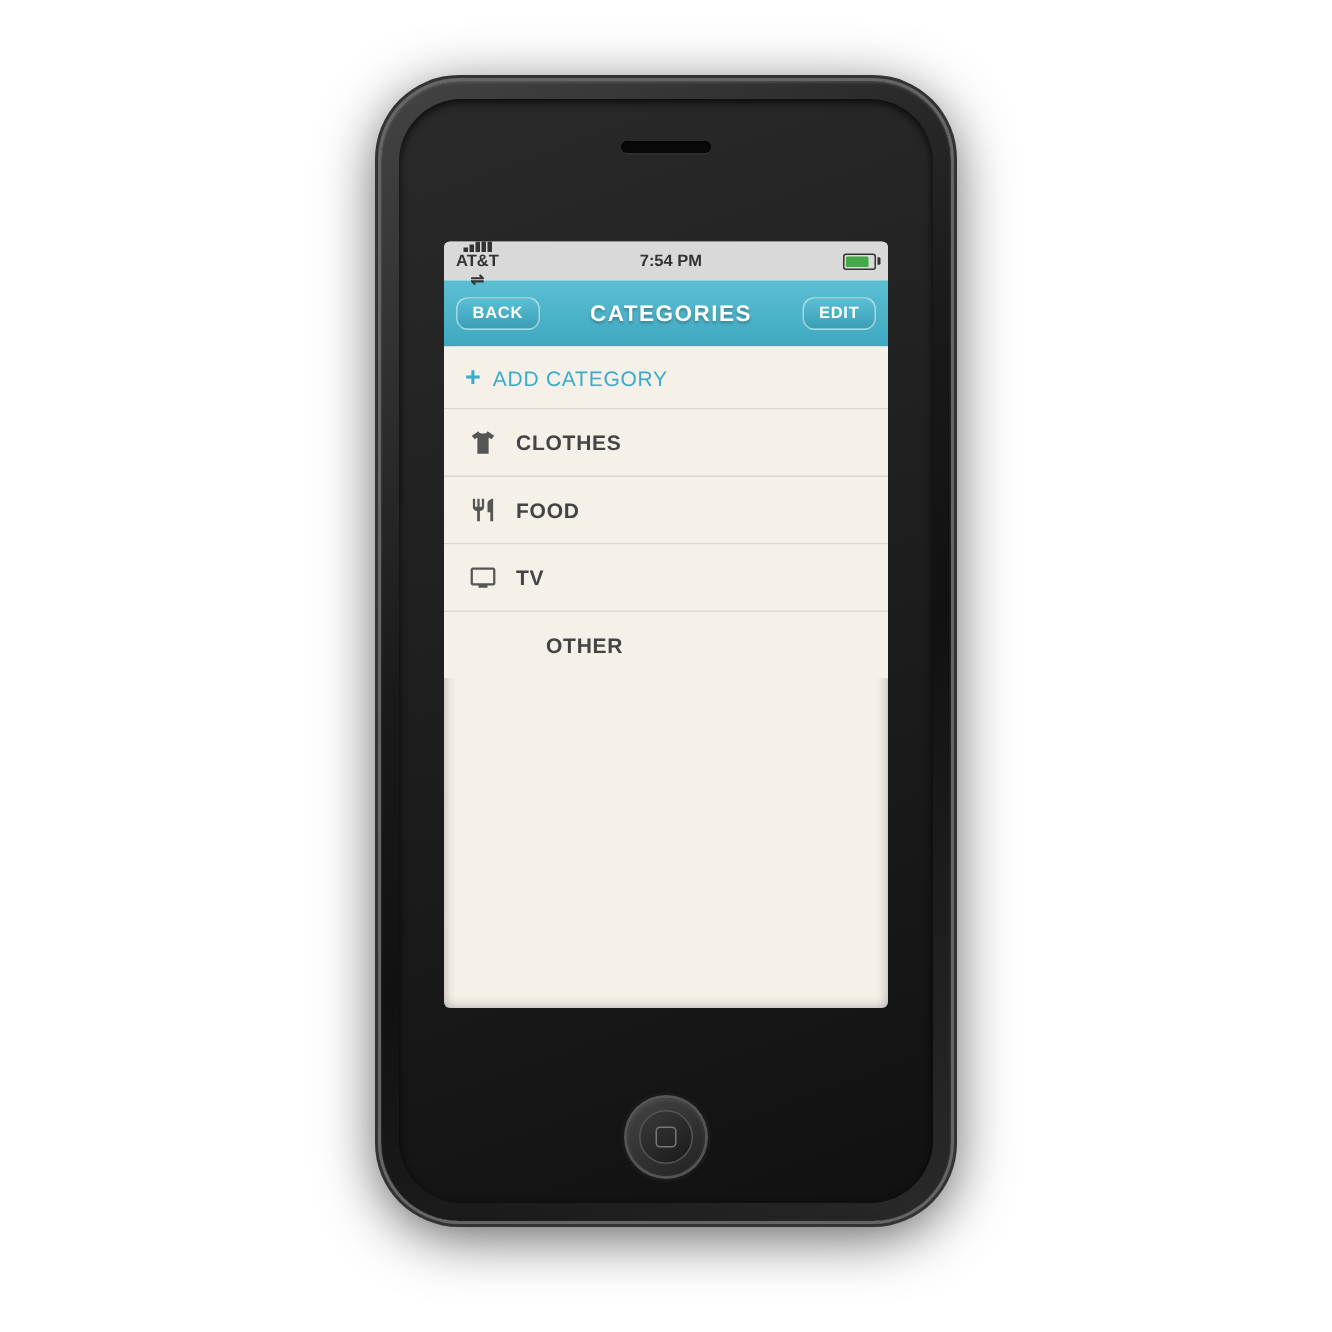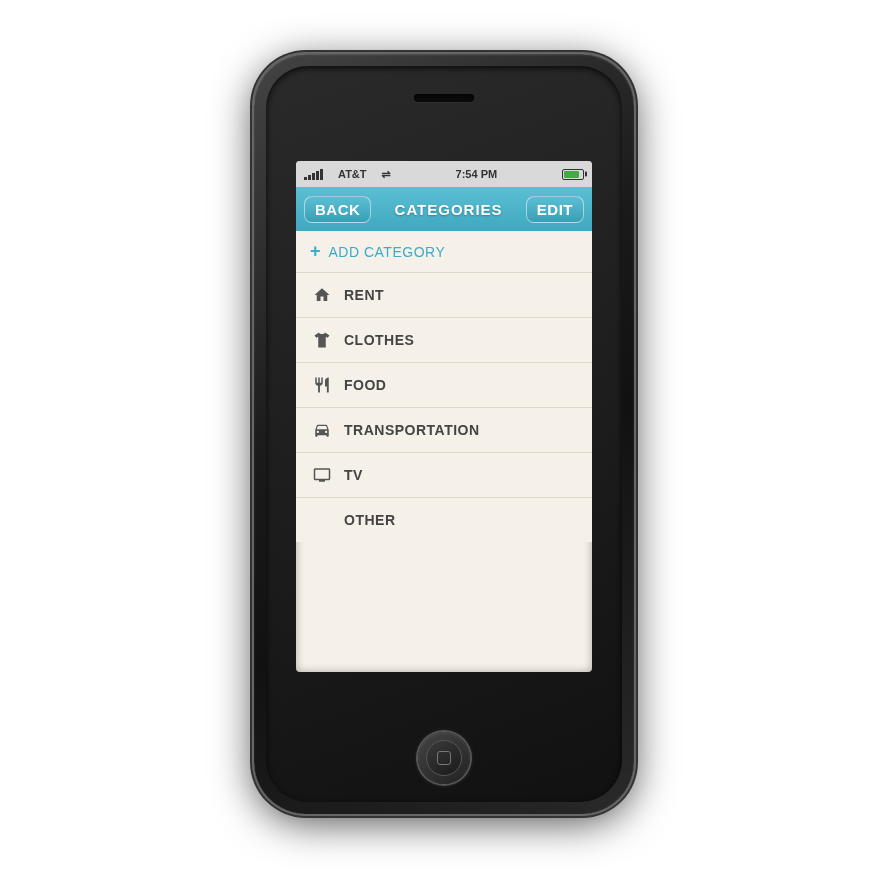--- a/index.html
+++ b/index.html
@@ -79,21 +79,22 @@
       justify-content: space-between;
       padding: 0 8px;
       font-size: 11px;
       font-weight: bold;
       color: #333;
     }
 
     .status-left {
       display: flex;
       align-items: center;
-      gap: 15px;
+      gap: 0;
+      flex-direction: column;
     }
 
     .signal-bars {
       display: flex;
       align-items: flex-end;
       gap: 1px;
       height: 12px;
     }
     .signal-bars span {
       background: #333;
@@ -159,21 +160,21 @@
       align-items: center;
       justify-content: space-between;
       padding: 0 8px;
     }
 
     .nav-btn {
       background: linear-gradient(to bottom, #5bbfd4, #3a9eb5);
       border: 1.5px solid rgba(255,255,255,0.5);
       border-radius: 8px;
       color: white;
-      font-size: 15px;
+      font-size: 11px;
       font-weight: bold;
       padding: 4px 10px;
       cursor: pointer;
       text-transform: uppercase;
       letter-spacing: 0.5px;
     }
 
     .nav-title {
       color: white;
       font-size: 15px;
@@ -218,20 +219,21 @@
       display: flex;
       align-items: center;
       padding: 10px 14px;
       border-bottom: 1px solid #ddd8cc;
       background: #f5f0e8;
       cursor: pointer;
     }
 
     .category-row:last-child {
       border-bottom: none;
+      gap: 20px;
     }
 
     .cat-icon {
       width: 24px;
       height: 24px;
       margin-right: 10px;
       display: flex;
       align-items: center;
       justify-content: center;
       color: #555;
@@ -342,56 +344,40 @@
           <button class="nav-btn">EDIT</button>
         </div>
 
         <div class="category-list">
 
           <div class="add-row">
             <span class="add-icon">+</span>
             <span class="add-label">ADD CATEGORY</span>
           </div>
 
-          <div class="category-row">
-            <div class="cat-icon">
-              <svg class="icon-svg" viewBox="0 0 24 24" xmlns="http://www.w3.org/2000/svg">
-                <path d="M10 20v-6h4v6h5v-8h3L12 3 2 12h3v8z"></path>
-              </svg>
-            </div>
-            <span class="cat-label">RENT</span>
-          </div>
 
 
           <div class="category-row">
             <div class="cat-icon">
               <svg class="icon-svg" viewBox="0 0 24 24" xmlns="http://www.w3.org/2000/svg">
                 <path d="M16 2s0 2-4 2-4-2-4-2L2 6l2.5 3L7 7.5V22h10V7.5L19.5 9 22 6z"></path>
               </svg>
             </div>
             <span class="cat-label">CLOTHES</span>
           </div>
 
           <div class="category-row">
             <div class="cat-icon">
               <svg class="icon-svg" viewBox="0 0 24 24" xmlns="http://www.w3.org/2000/svg">
                 <path d="M11 9H9V2H7v7H5V2H3v7c0 2.12 1.66 3.84 3.75 3.97V22h2.5v-9.03C11.34 12.84 13 11.12 13 9V2h-2v7zm5-3v8h2.5v8H21V2c-2.76 0-5 2.24-5 4z"></path>
               </svg>
             </div>
             <span class="cat-label">FOOD</span>
           </div>
 
-          <div class="category-row">
-            <div class="cat-icon">
-              <svg class="icon-svg" viewBox="0 0 24 24" xmlns="http://www.w3.org/2000/svg">
-                <path d="M18.92 6.01C18.72 5.42 18.16 5 17.5 5h-11c-.66 0-1.21.42-1.42 1.01L3 12v8c0 .55.45 1 1 1h1c.55 0 1-.45 1-1v-1h12v1c0 .55.45 1 1 1h1c.55 0 1-.45 1-1v-8l-2.08-5.99zM6.5 16c-.83 0-1.5-.67-1.5-1.5S5.67 13 6.5 13s1.5.67 1.5 1.5S7.33 16 6.5 16zm11 0c-.83 0-1.5-.67-1.5-1.5s.67-1.5 1.5-1.5 1.5.67 1.5 1.5-.67 1.5-1.5 1.5zM5 11l1.5-4.5h11L19 11H5z"></path>
-              </svg>
-            </div>
-            <span class="cat-label">TRANSPORTATION</span>
-          </div>
 
 
 
           <div class="category-row">
             <div class="cat-icon">
               <svg class="icon-svg" viewBox="0 0 24 24" xmlns="http://www.w3.org/2000/svg">
                 <path d="M21 3H3c-1.1 0-2 .9-2 2v12c0 1.1.9 2 2 2h5v2h8v-2h5c1.1 0 1.99-.9 1.99-2L23 5c0-1.1-.9-2-2-2zm0 14H3V5h18v12z"></path>
               </svg>
             </div>
             <span class="cat-label">TV</span>

